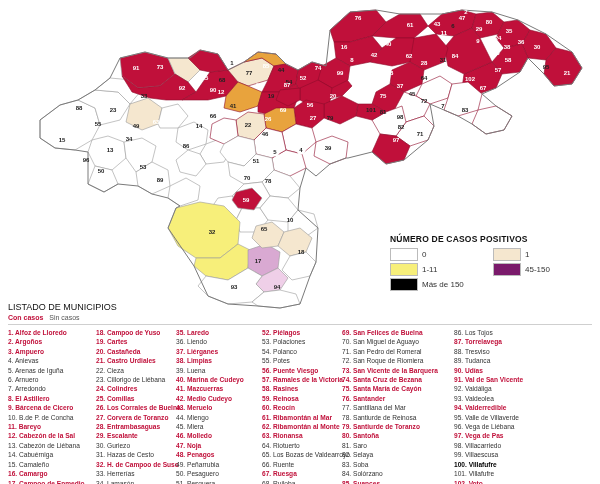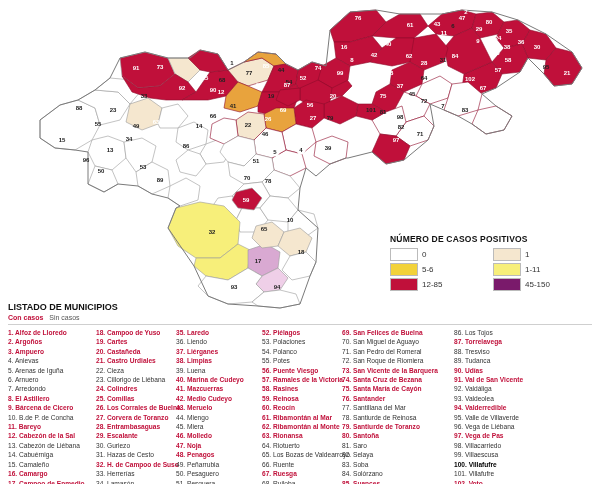--- a/index.html
+++ b/index.html
@@ -24,21 +24,21 @@
   
   .legend{position:absolute;left:390px;top:234px;width:200px;}
   .legend-title{font-size:8.5px;font-weight:bold;letter-spacing:.2px;color:#111;margin-bottom:4px;}
   .legend-grid{display:grid;grid-template-columns:1fr 1fr;gap:2px 6px;}
   .lg-item{display:flex;align-items:center;gap:4px;}
   .lg-sw{width:26px;height:11px;border:1px solid #bbb;display:inline-block;}
   .lg-lb{font-size:8px;color:#333;}
 
   
   .list-wrap{position:absolute;left:0;top:300px;width:600px;height:184px;}
-  .list-head{position:absolute;left:8px;top:2px;font-size:9px;font-weight:bold;color:#111;}
+  .list-head{position:absolute;left:8px;top:2px;font-size:9px;font-weight:normal;color:#111;}
   .list-key{position:absolute;left:8px;top:14px;font-size:7px;color:#555;}
   .list-key b{color:#c0103a;}
   .hr{position:absolute;left:8px;top:24px;width:584px;height:1px;background:#cfcfcf;}
   .cols{position:absolute;left:8px;top:28px;width:586px;display:flex;gap:0px;}
   .col{flex:0 0 auto;}
   .c1{width:88px;} .c2{width:80px;} .c3{width:86px;} .c4{width:80px;}
   .c5{width:112px;} .c6{width:76px;}
   .row{font-size:6.6px;line-height:9.4px;white-space:nowrap;color:#333;}
   .row.red{color:#c0103a;font-weight:bold;}
   .row.black{color:#000;font-weight:bold;}
@@ -274,34 +274,30 @@
     <div class="legend-grid" id="legend-grid">
         <div class="lg-item">
           <span class="lg-sw" style="background: rgb(255, 255, 255);"></span>
           <span class="lg-lb">0</span>
         </div>
         <div class="lg-item">
           <span class="lg-sw" style="background: rgb(245, 231, 207);"></span>
           <span class="lg-lb">1</span>
         </div>
         <div class="lg-item">
-          <span class="lg-sw" style="background: rgb(242, 210, 58);"></span>
-          <span class="lg-lb">5-6</span>
-        </div>
-        <div class="lg-item">
           <span class="lg-sw" style="background: rgb(247, 239, 122);"></span>
           <span class="lg-lb">1-11</span>
-        </div>
-        <div class="lg-item">
-          <span class="lg-sw" style="background: rgb(192, 16, 58);"></span>
-          <span class="lg-lb">12-85</span>
         </div>
         <div class="lg-item">
           <span class="lg-sw" style="background: rgb(122, 26, 107);"></span>
           <span class="lg-lb">45-150</span>
+        </div>
+        <div class="lg-item">
+          <span class="lg-sw" style="background: rgb(0, 0, 0);"></span>
+          <span class="lg-lb">Más de 150</span>
         </div>
       </div>
   </div>
 
   <div class="list-wrap">
     <div class="list-head">LISTADO DE MUNICIPIOS</div>
     <div class="list-key">
       <b>Con casos</b>
       &nbsp;&nbsp;<span>Sin casos</span>
     </div>

